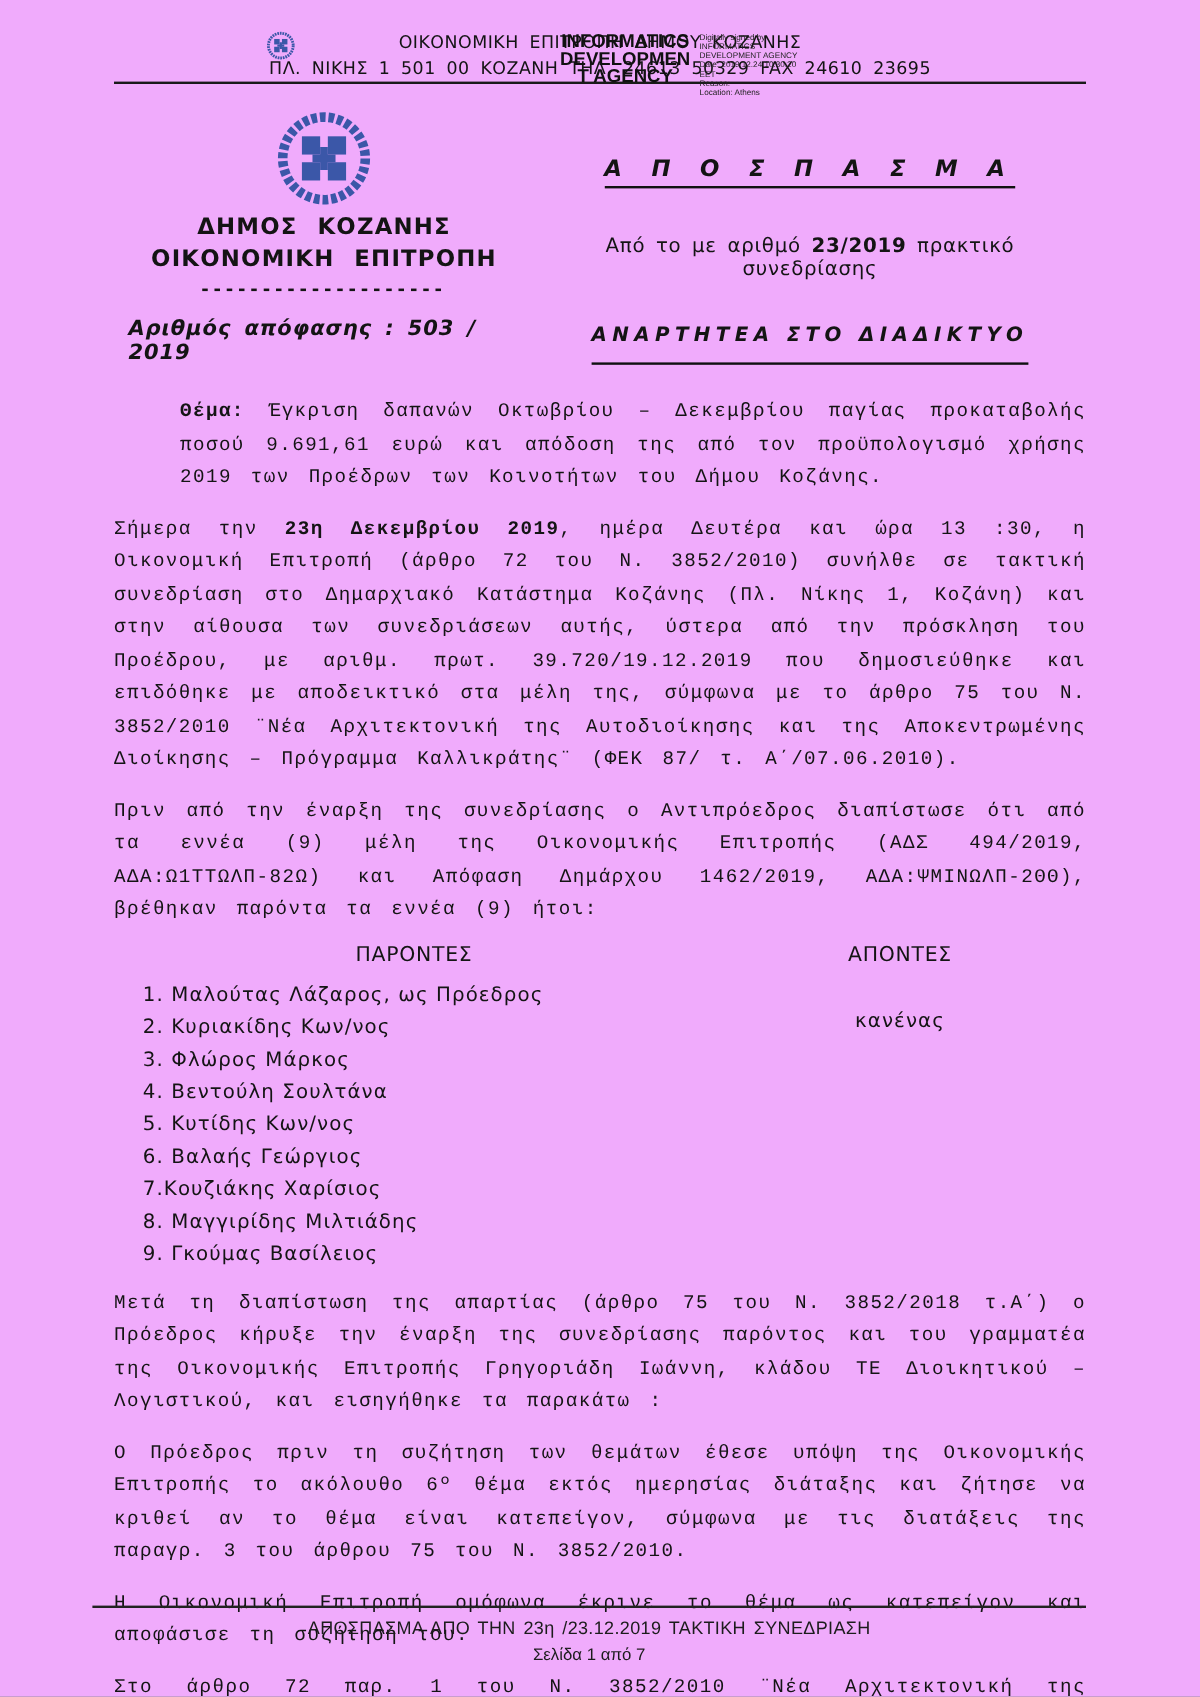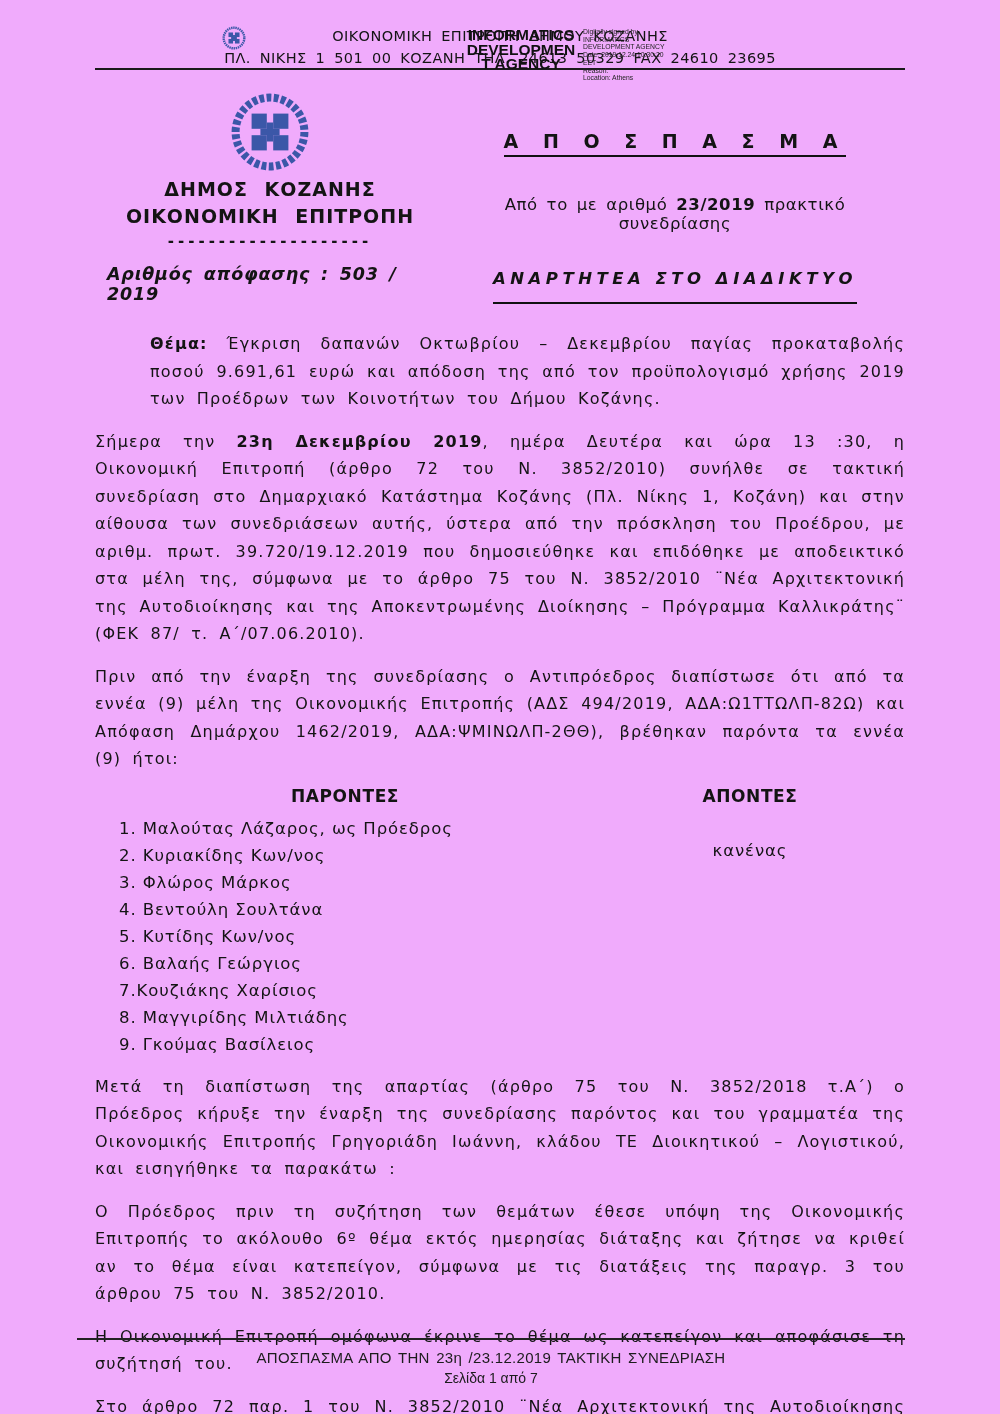--- a/index.html
+++ b/index.html
@@ -19,41 +19,41 @@
   .sig-small{margin-left:4px;width:100px;font-family:"Liberation Sans",sans-serif;
              font-size:6.8px;line-height:7.7px;color:#222;text-align:left;}
 
   
   .masthead{display:flex;margin-top:22px;}
   .mast-left{width:350px;text-align:center;}
   .emblem-large{width:80px;height:80px;margin:0 auto 4px;display:block;}
   .org-line{font-size:19px;font-weight:bold;line-height:27px;letter-spacing:1px;word-spacing:9px;}
   .dashes{font-weight:bold;font-size:15px;letter-spacing:4px;margin-top:2px;white-space:nowrap;}
   .mast-right{flex:1;text-align:center;}
-  .apospasma{display:inline-block;margin-top:38px;font-size:19px;font-weight:bold;
+  .apospasma{display:inline-block;margin-top:38px;font-size:19px;font-weight:bold;font-style:italic;
              letter-spacing:9px;border-bottom:2px solid #111;padding-bottom:3px;white-space:nowrap;}
   .from-line{margin-top:38px;font-size:16.5px;letter-spacing:.6px;word-spacing:3px;}
   .from-line b{letter-spacing:.6px;}
 
   .decision-row{display:flex;margin-top:14px;align-items:flex-end;}
   .decision-num{width:350px;box-sizing:border-box;padding-left:12px;text-align:left;
                 font-weight:bold;font-style:italic;font-size:17.5px;letter-spacing:.8px;word-spacing:4px;}
   .anartitea-wrap{flex:1;text-align:center;}
   .anartitea{display:inline-block;font-weight:bold;font-style:italic;font-size:16.5px;
              letter-spacing:4.5px;border-bottom:2px solid #111;padding-bottom:14px;white-space:nowrap;}
 
   
-  .body-text{font-size:16px;line-height:27.5px;text-align:justify;letter-spacing:1.2px;word-spacing:5px;}
+  .body-text{font-size:16px;line-height:27.5px;text-align:justify;letter-spacing:1.2px;word-spacing:5px;font-family:Liberation Mono, monospace;}
   .subject{margin:26px 0 0 55px;}
   .para{margin-top:15px;}
 
   
   .attend{display:flex;margin-top:10px;}
   .attend-left{width:500px;}
-  .attend-hdr{text-align:center;font-weight:bold;font-size:17px;letter-spacing:.6px;line-height:27px;}
+  .attend-hdr{text-align:center;font-weight:normal;font-size:17px;letter-spacing:.6px;line-height:27px;}
   .attend-list{margin-top:5px;padding-left:24px;font-size:16.5px;line-height:27px;letter-spacing:.9px;}
   .attend-right{flex:1;text-align:center;}
   .kanenas{margin-top:31px;font-size:16.5px;letter-spacing:.9px;}
 
   
   .footer{position:absolute;left:77px;right:95px;top:1338px;border-top:2px solid #222;
           text-align:center;font-family:"Liberation Sans",sans-serif;color:#1c1c1c;}
   .footer-line1{margin-top:9px;font-size:15px;letter-spacing:.3px;word-spacing:2px;}
   .footer-line2{margin-top:4px;font-size:14px;}
 </style>

